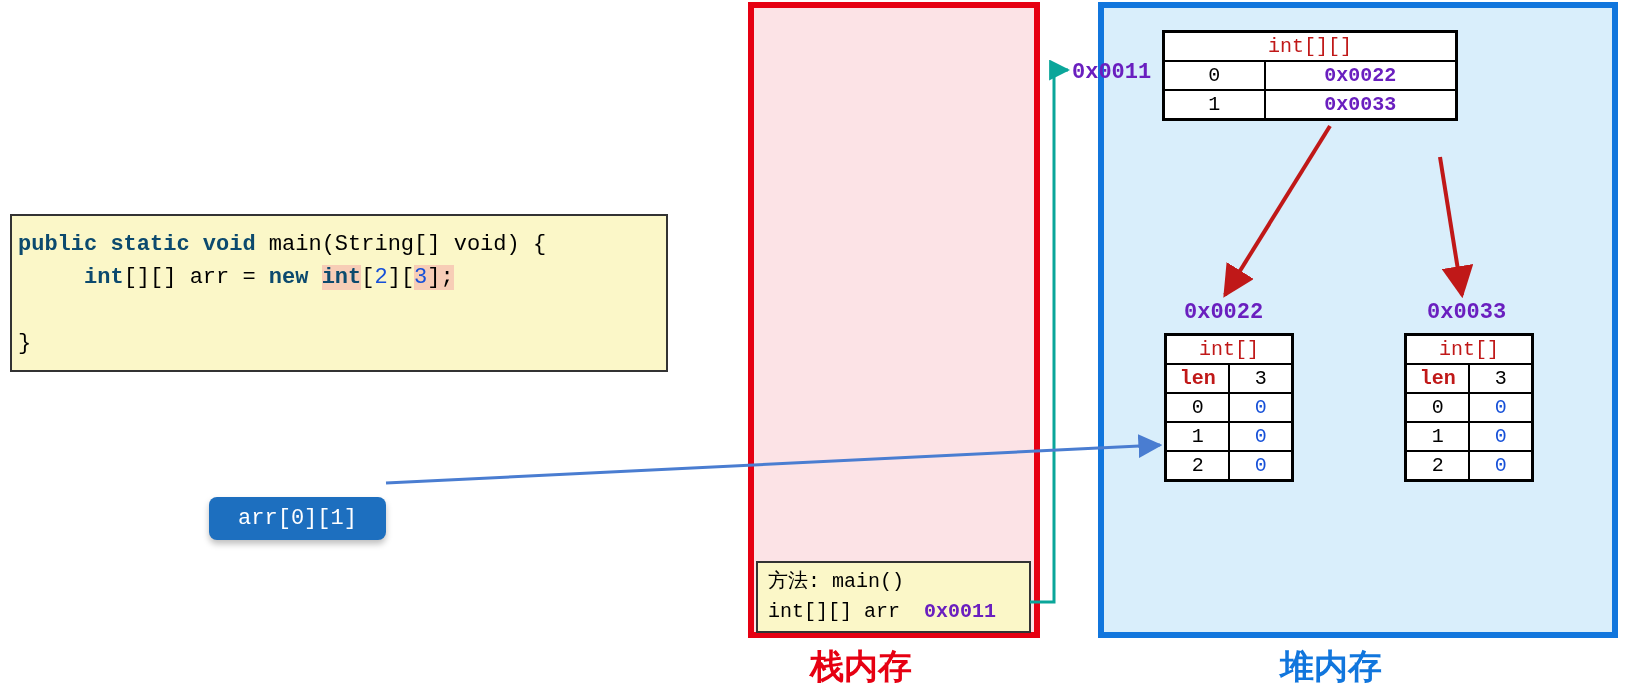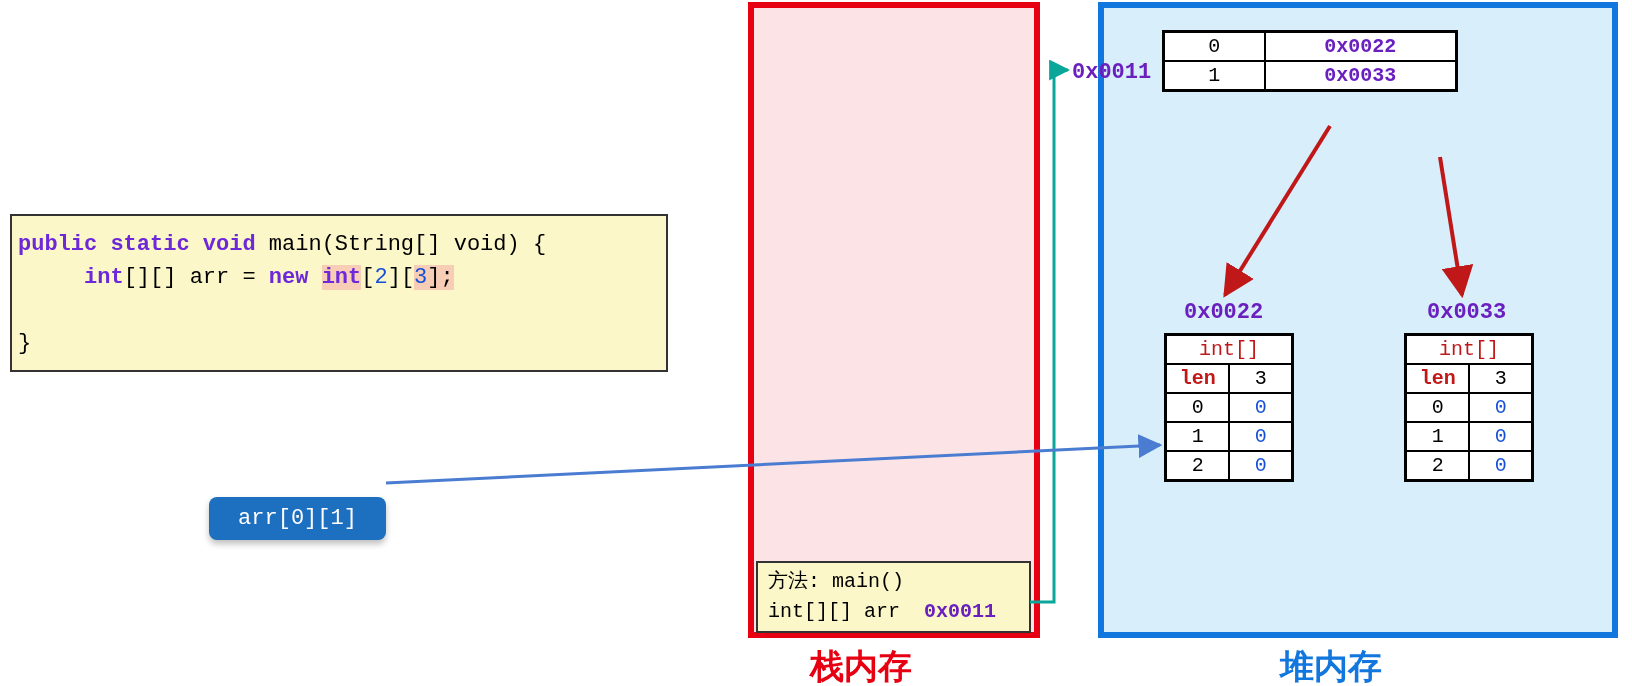--- a/index.html
+++ b/index.html
@@ -9,21 +9,21 @@
     position: absolute;
     left: 10px; top: 214px;
     width: 658px; height: 158px;
     background: #fbf7c8;
     border: 2px solid #333;
     padding: 12px 6px;
     font-size: 22px;
     line-height: 1.5;
     white-space: pre;
   }
-  .kw { color: #6d28d9; font-weight: bold; }
+  .kw { color: #0c4a6e; font-weight: bold; }
   .num { color: #1650d8; }
   .hl { background: #f7cdb6; }
 
   .pill {
     position: absolute;
     left: 209px; top: 461px;
     width: 177px; height: 43px;
     background: #1d6fbf;
     border-radius: 8px;
     color: #fff;
@@ -145,20 +145,23 @@
 
 <div class="frame-box"><span>方法: main()</span>
 <span>int[][] arr  </span><span class="addr">0x0011</span></div>
 
 <div id="lbl-0011" class="addr-label">0x0011</div>
 <div id="lbl-0022" class="addr-label">0x0022</div>
 <div id="lbl-0033" class="addr-label">0x0033</div>
 
 <table id="table-0011" class="obj-table">
   <tbody>
+      <tr>
+        <th colspan="2">int[][]</th>
+      </tr>
   <tr>
         <td class="c0">0</td>
       <td class="c1 val-addr">0x0022</td>
       </tr>
   <tr>
         <td class="c0">1</td>
       <td class="c1 val-addr">0x0033</td>
       </tr>
 </tbody>
   </table>

